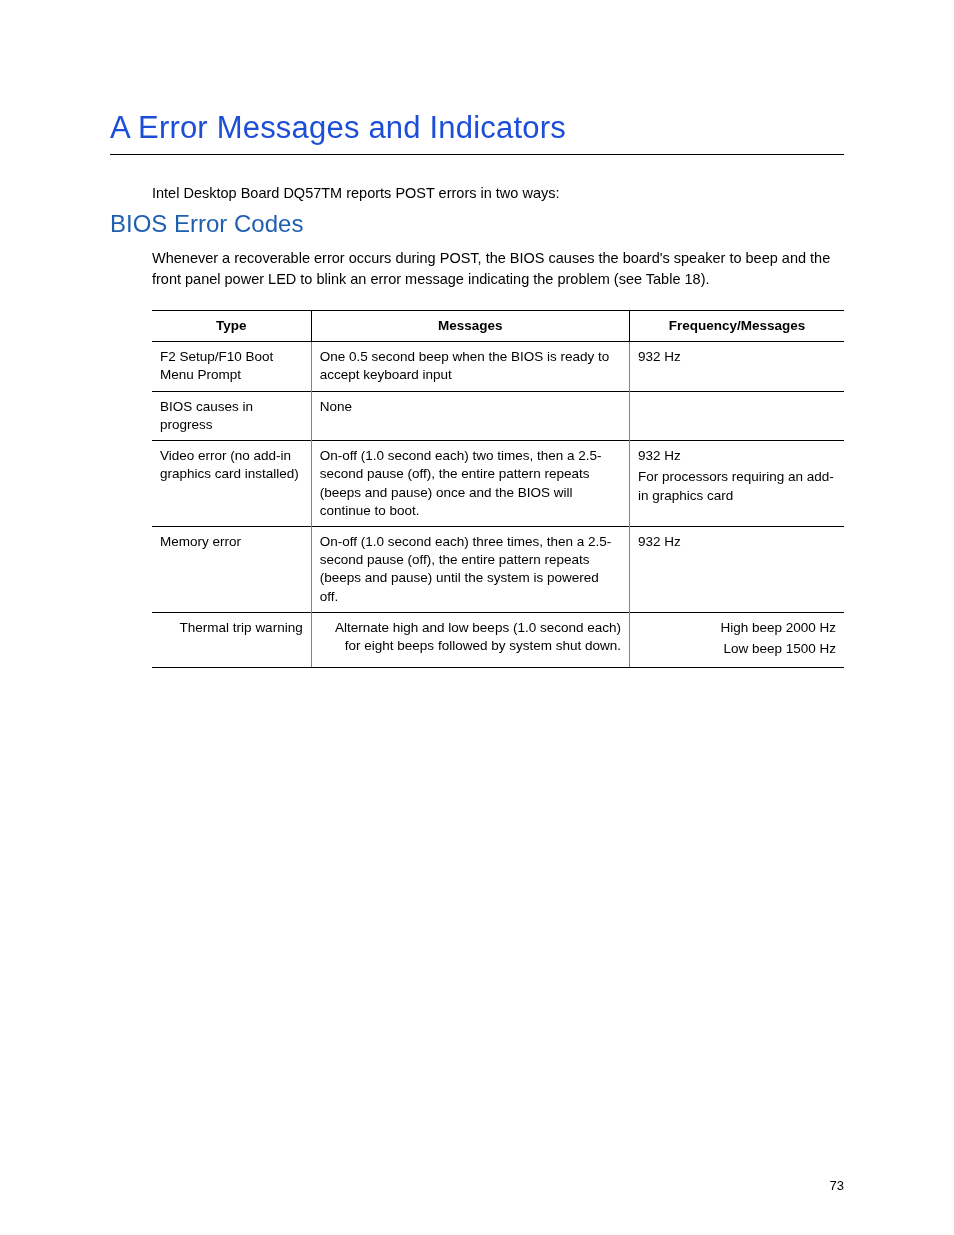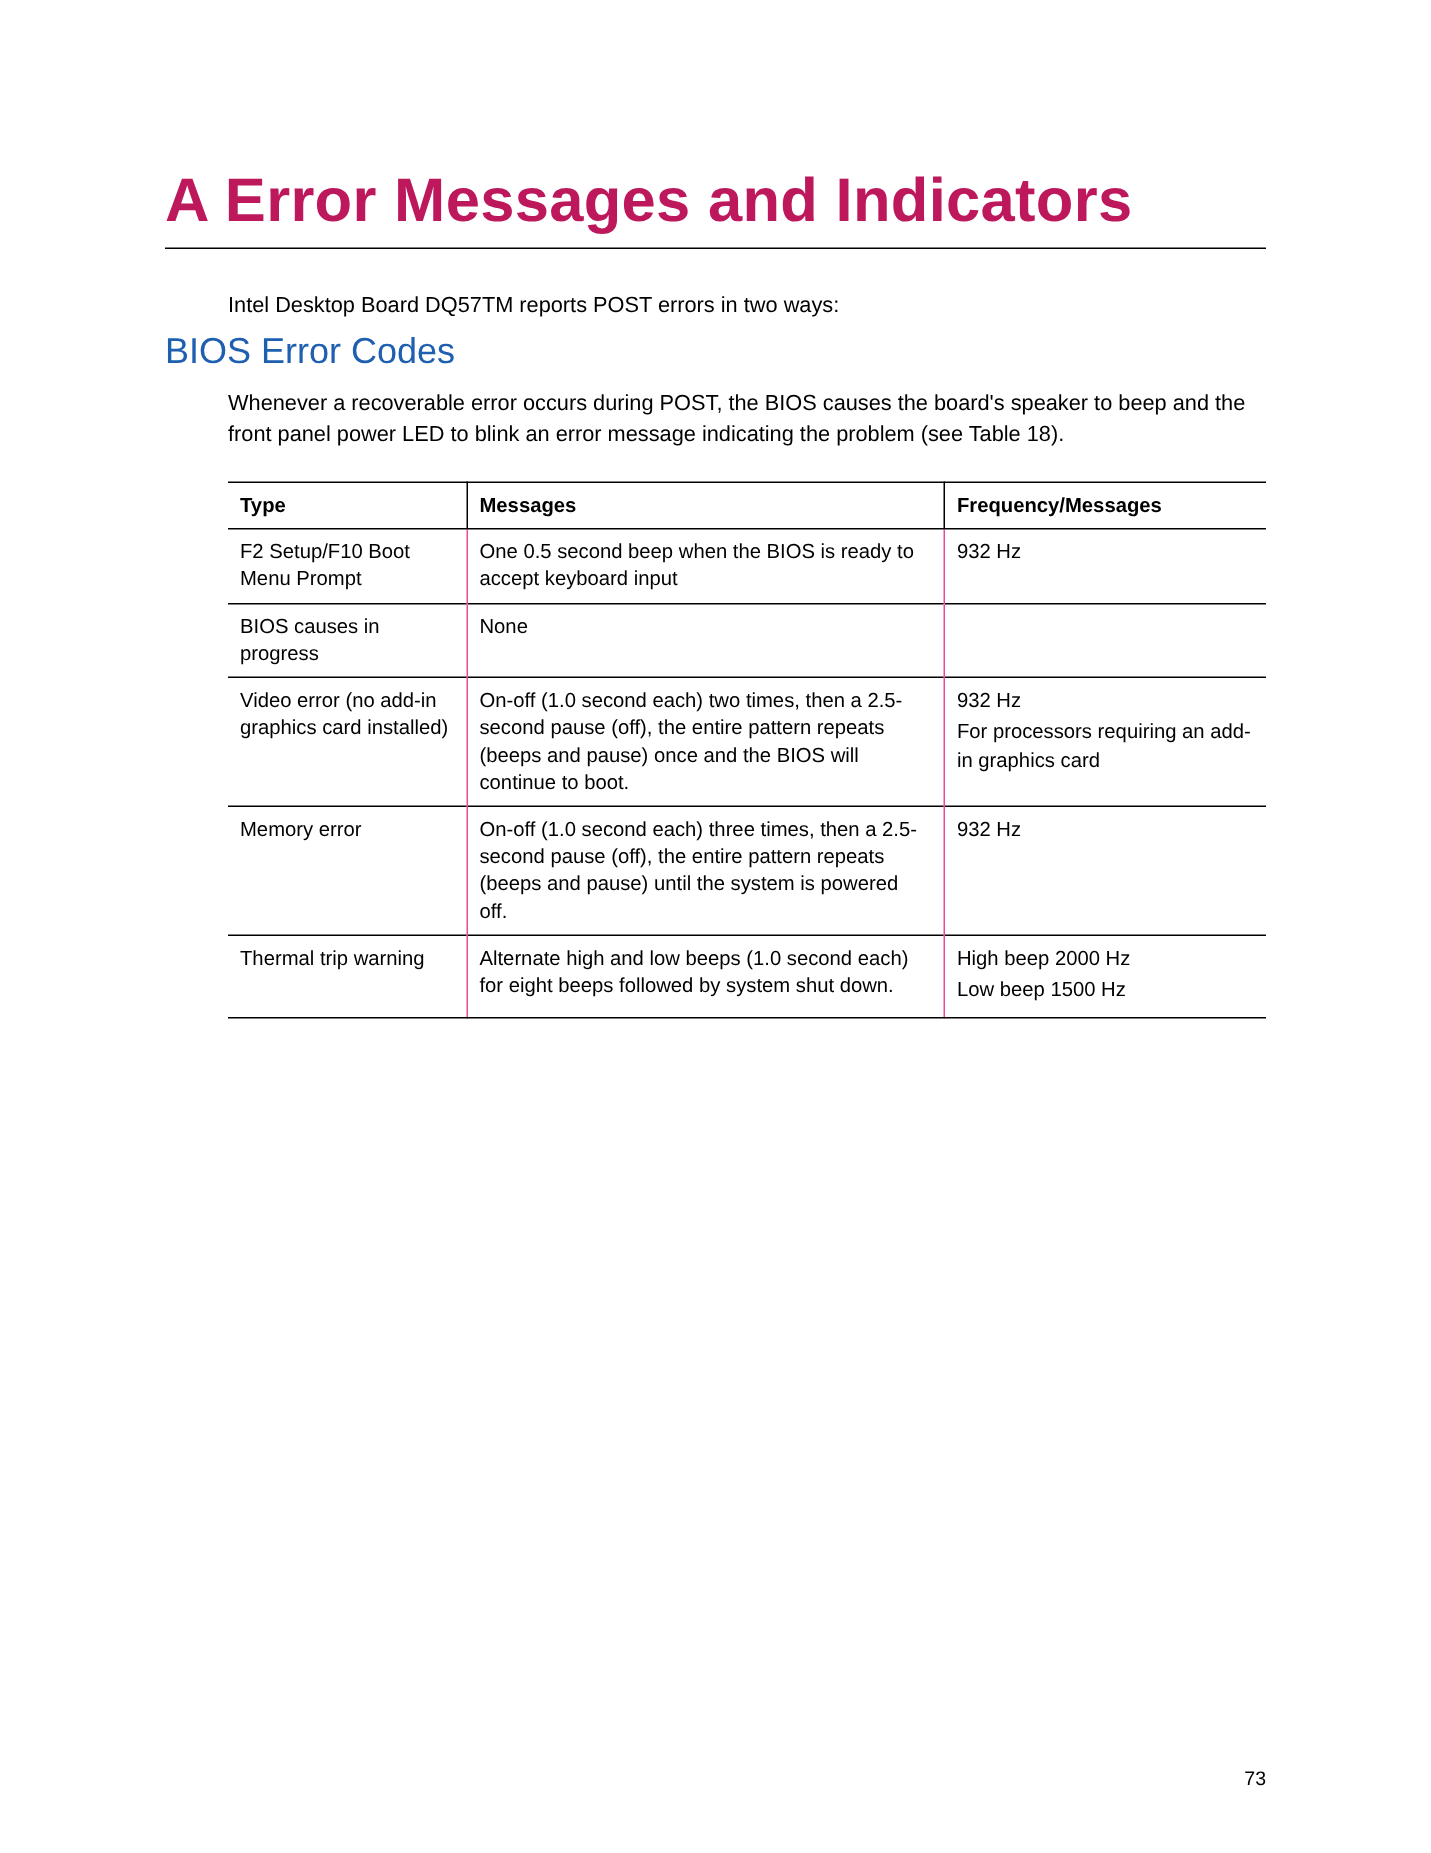--- a/index.html
+++ b/index.html
@@ -9,23 +9,23 @@
     height: 1235px;
     background: #ffffff;
     font-family: Verdana, Geneva, sans-serif;
     color: #000000;
     position: relative;
   }
   .page {
     padding: 110px 110px 60px 110px;
   }
   h1.appendix-title {
-    color: #be185d;
-    font-size: 41px;
-    font-weight: 700;
+    color: #1d4ed8;
+    font-size: 31px;
+    font-weight: 400;
     margin: 0 0 8px 0;
     letter-spacing: 0.2px;
   }
   .title-rule {
     border: none;
     border-top: 1px solid #000;
     margin: 0 0 28px 0;
   }
   .body-block {
     margin-left: 42px;
@@ -53,41 +53,41 @@
     font-size: 14.5px;
     margin: 0 0 4px 0;
   }
   table.data-table {
     border-collapse: collapse;
     width: 100%;
     font-size: 13.5px;
     line-height: 1.35;
   }
   table.data-table th {
-    text-align: left;
+    text-align: center;
     font-weight: 700;
     border-top: 1.5px solid #000;
     border-bottom: 1.5px solid #000;
     border-left: 1px solid #000;
     border-right: 1px solid #000;
     padding: 6px 8px 6px 8px;
     vertical-align: top;
   }
   table.data-table th:first-child { border-left: none; }
   table.data-table th:last-child { border-right: none; }
   table.data-table td {
     border-top: 1px solid #000;
     border-left: 1px solid #000;
     border-right: 1px solid #ec4899;
     padding: 6px 8px;
     vertical-align: top;
   }
   table.data-table td:first-child { border-left: none; }
   table.data-table td:last-child { border-right: none; }
-  table.data-table tr:last-child td { border-bottom: 1.5px solid #000; }
+  table.data-table tr:last-child td { border-bottom: 1.5px solid #000; text-align: right; }
   .col-type { width: 23%; }
   .col-pattern { width: 46%; }
   .col-freq { width: 31%; }
   .freq-line { display: block; margin-bottom: 3px; }
   .page-number {
     position: absolute;
     bottom: 42px;
     right: 110px;
     font-size: 13px;
     margin-left: 24px;

